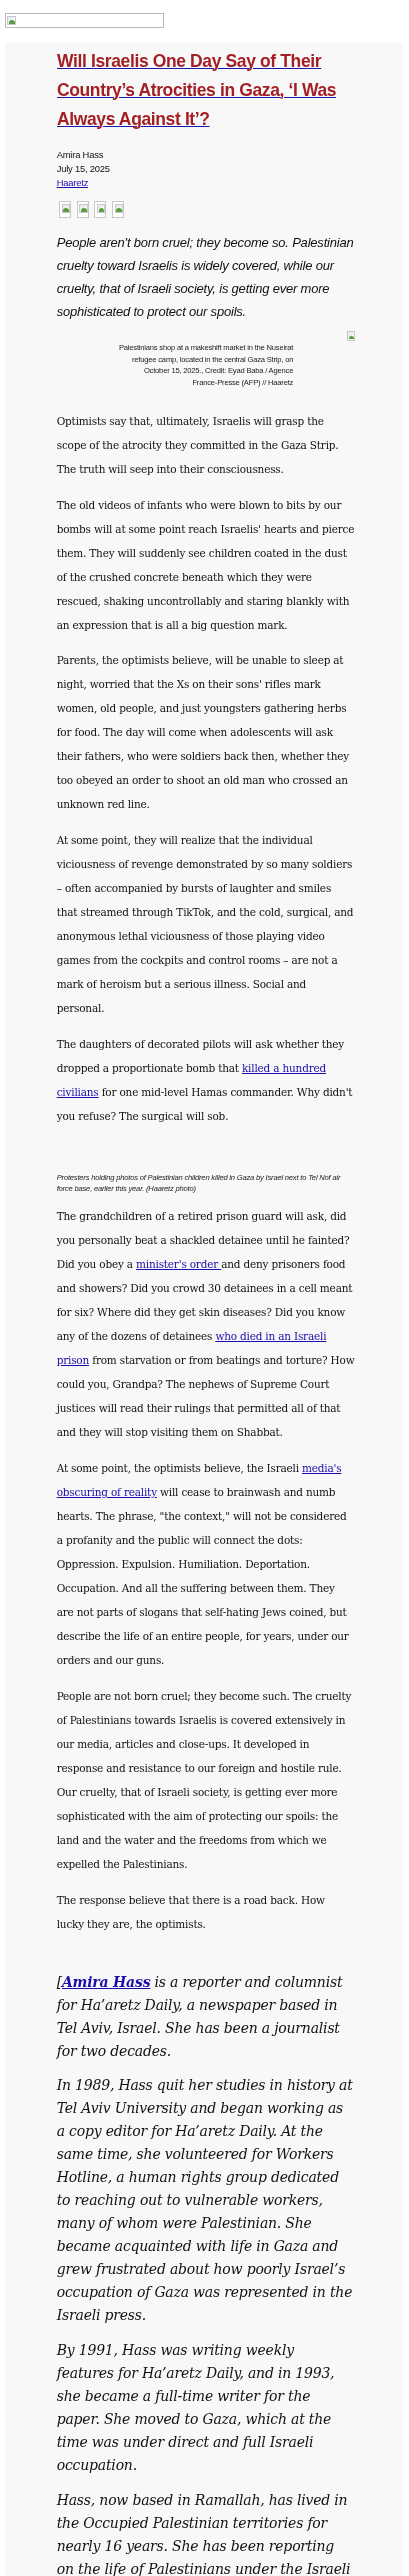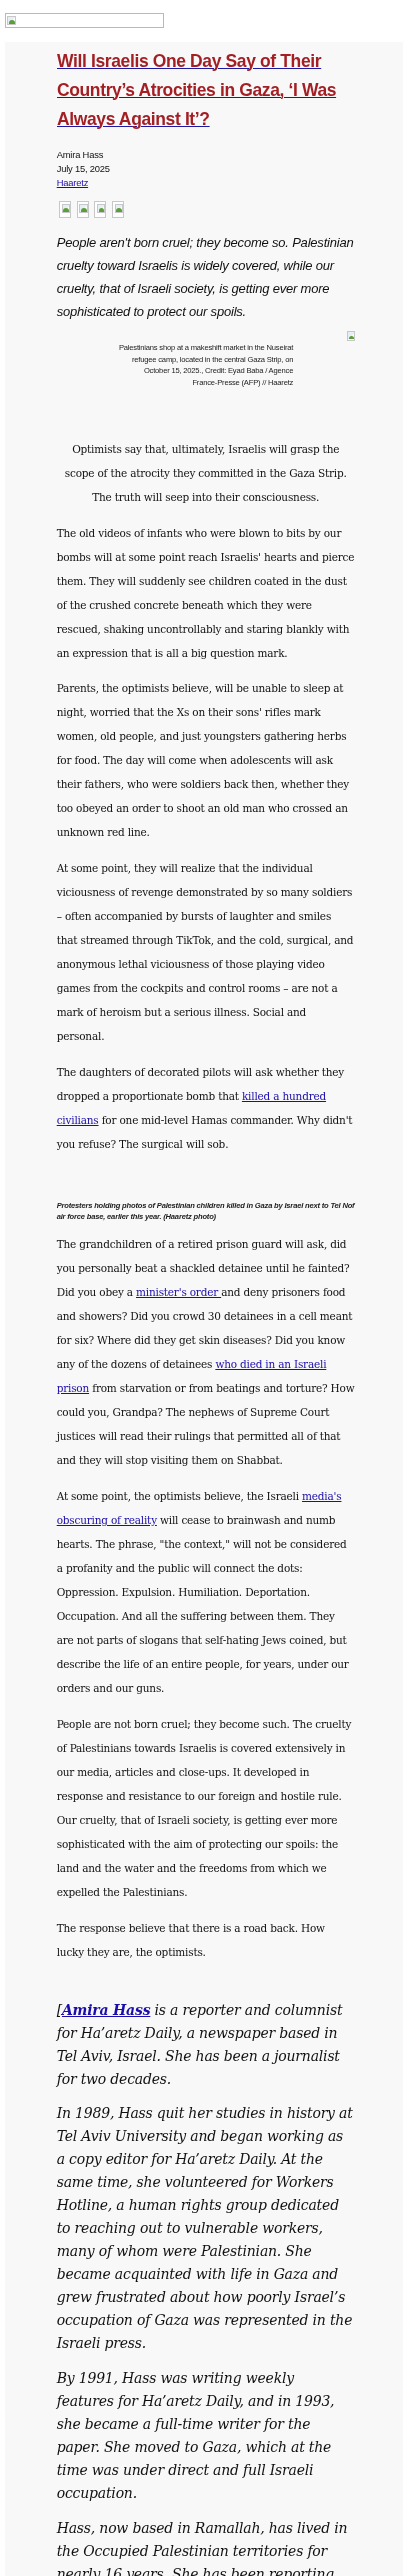--- a/index.html
+++ b/index.html
@@ -48,25 +48,25 @@
     }
 
     .figure1 { text-align: right; margin-top: 7px; }
     .figure1 .img-stub { display: inline-block; position: relative; width: 9.4px; height: 10.5px; }
     .figure1 .caption {
       font-family: "Liberation Sans", sans-serif; font-size: 7.6px; line-height: 11.7px;
       width: 175px; margin: 0 auto; letter-spacing: -0.2px; color: #222;
     }
 
     .body p { font-size: 10.5px; line-height: 24px; margin: 0 0 11.7px 0; letter-spacing: -0.2px; }
-    .body .first { margin-top: 48px; text-align: center; }
+    .body .first { margin-top: 20px; }
 
     .caption2 {
       margin-top: 44px; font-family: "Liberation Sans", sans-serif; font-style: italic;
-      font-size: 7.6px; line-height: 11.7px; letter-spacing: -0.2px; color: #222; margin-bottom: 9.4px; font-weight: bold;
+      font-size: 7.6px; line-height: 11.7px; letter-spacing: -0.2px; color: #222; margin-bottom: 9.4px;
     }
 
     .bio { margin-top: 35px; }
     .bio p { font-style: italic; font-size: 14px; line-height: 23px; margin: 0 0 11.7px 0; letter-spacing: -0.2px; }
     .bio a { font-weight: bold; }
   </style>
 </head>
 <body>
 
 <div class="top-banner">

